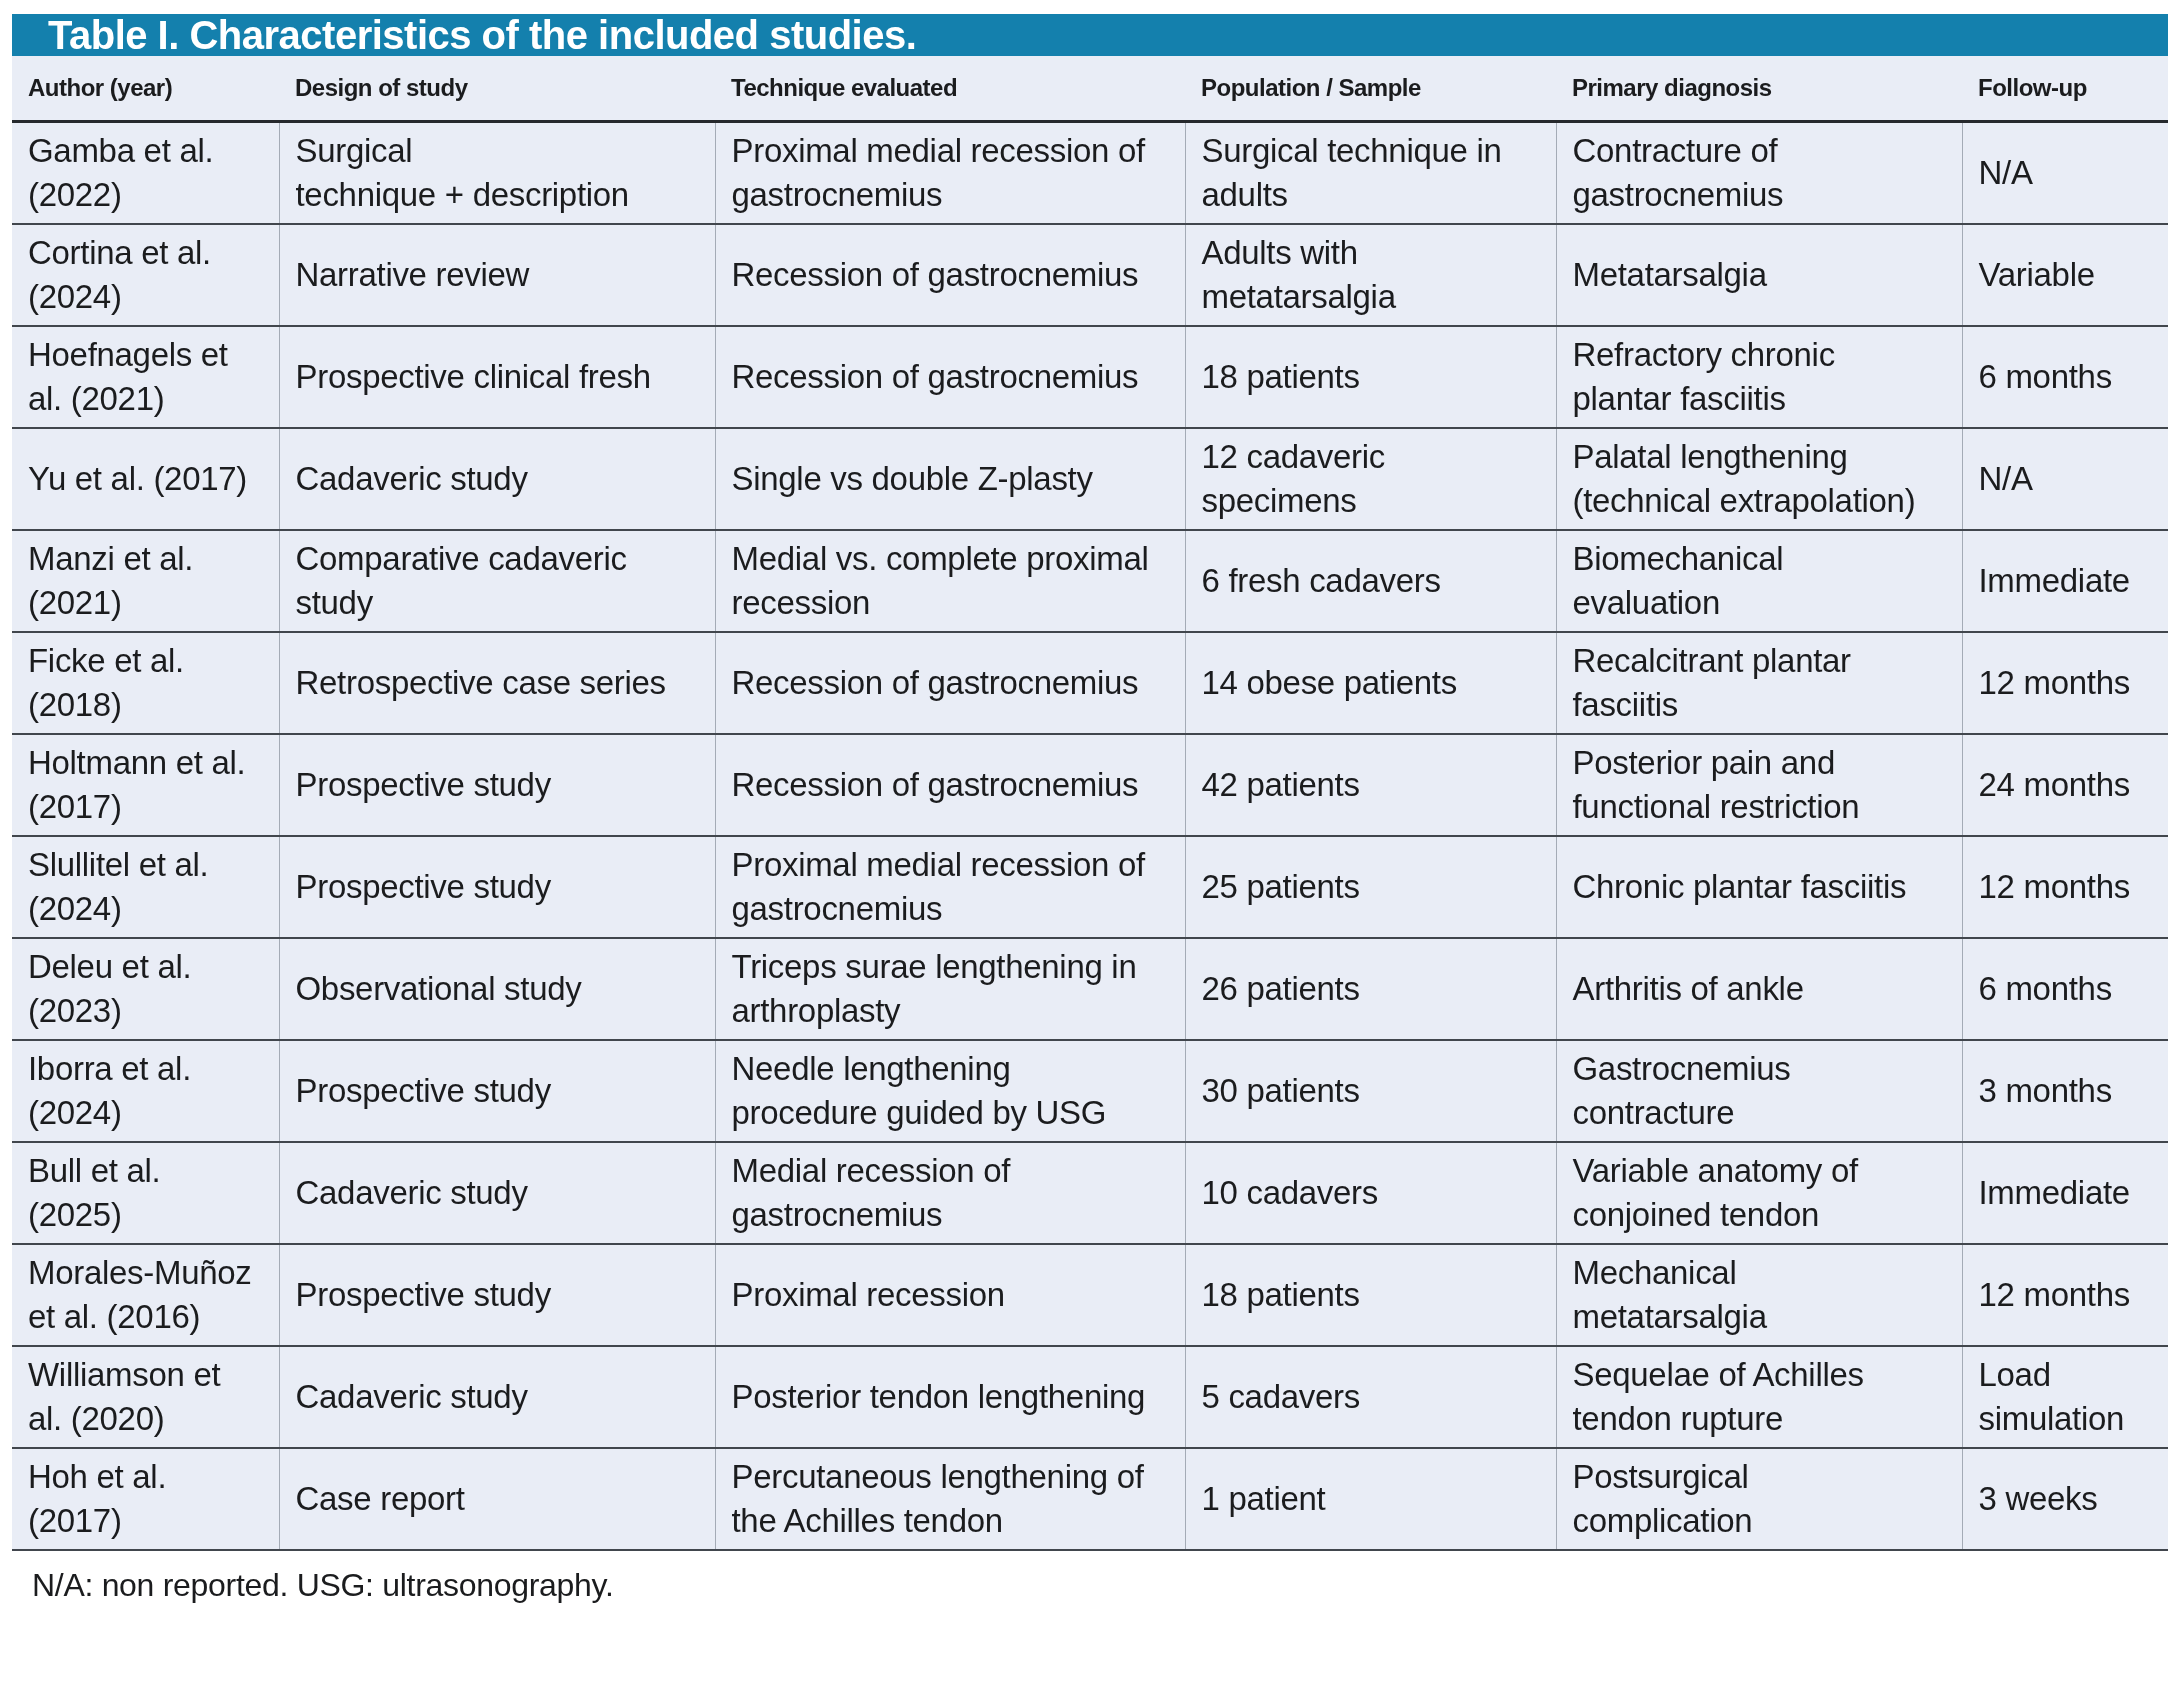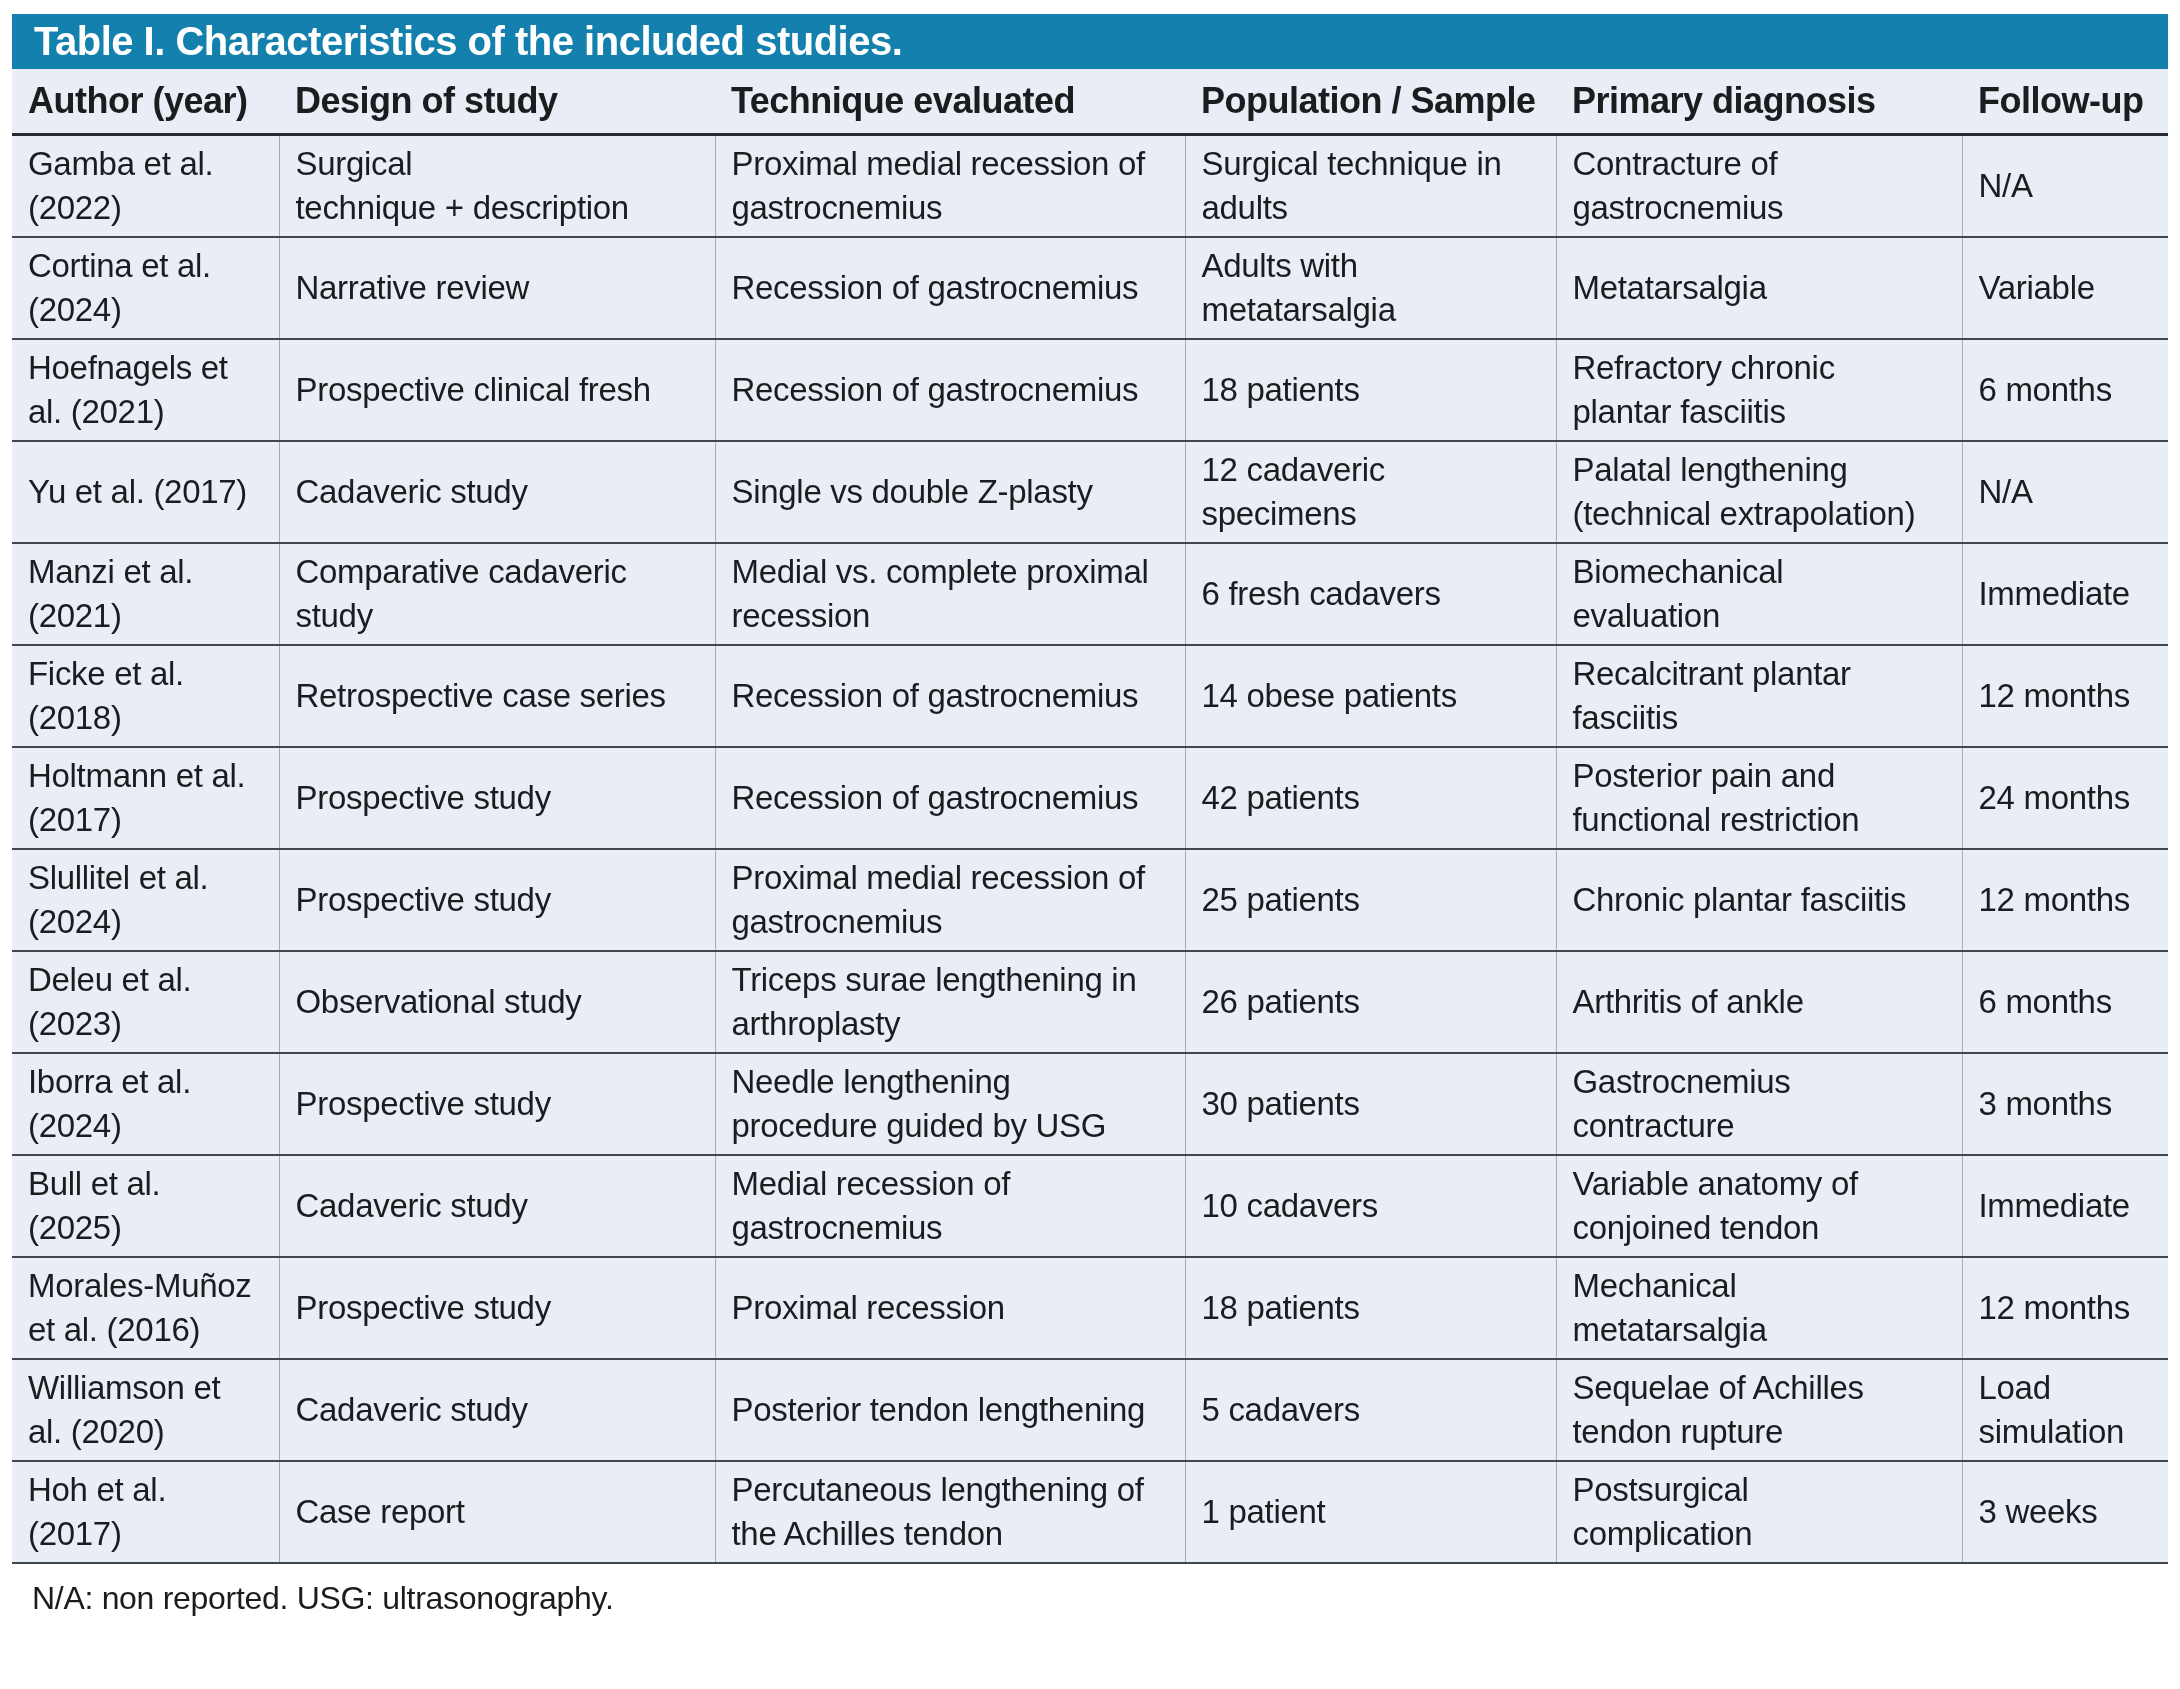--- a/index.html
+++ b/index.html
@@ -15,37 +15,37 @@
   html,body{margin:0;padding:0;}
   body{
     width:2180px;height:1690px;
     background:var(--page-bg);
     color:var(--text);
     font-family:"Liberation Sans", sans-serif;
     overflow:hidden;
   }
   .wrap{padding:14px 12px 0 12px;}
   .title-bar{
-    width:2156px;height:55px;
+    width:2156px;height:42px;
     background:var(--header-bar);
     display:flex;align-items:center;
-    padding:0 22px;
+    padding:0 36px;
   }
   .title-bar .title-text{
     color:#ffffff;font-size:40px;font-weight:bold;letter-spacing:-0.5px;
   }
   table.studies{
     width:2156px;border-collapse:collapse;table-layout:fixed;
   }
   col.c1{width:267px;} col.c2{width:436px;} col.c3{width:470px;}
   col.c4{width:371px;} col.c5{width:406px;} col.c6{width:206px;}
   thead th{
     background:var(--row-bg);
     text-align:left;vertical-align:middle;
-    font-size:36px;font-weight:bold;letter-spacing:-0.5px;
+    font-size:24px;font-weight:bold;letter-spacing:-0.5px;
     height:65px;padding:4px 16px;
     border-bottom:3px solid var(--head-line);
     white-space:nowrap;overflow:hidden;
   }
   tbody td{
     background:var(--row-bg);
     vertical-align:middle;
     font-size:33px;line-height:44px;letter-spacing:-0.3px;
     height:99px;padding:6px 16px;
     border-bottom:2px solid var(--row-line);

